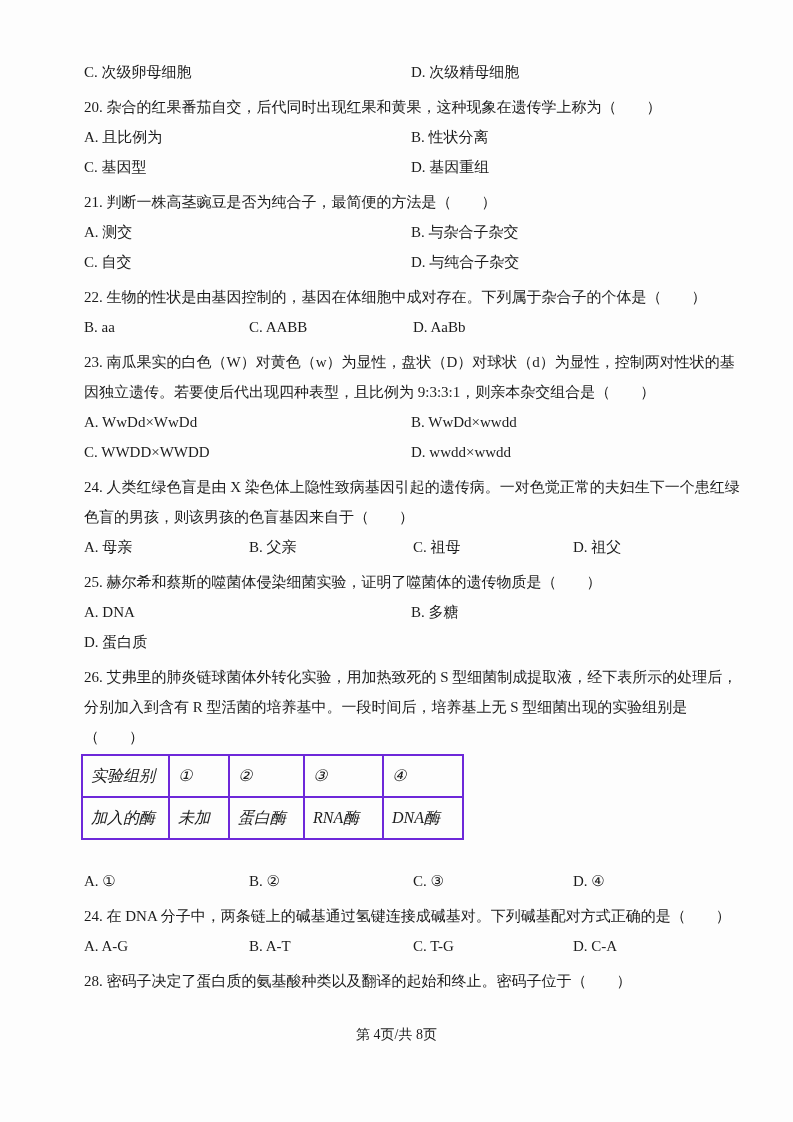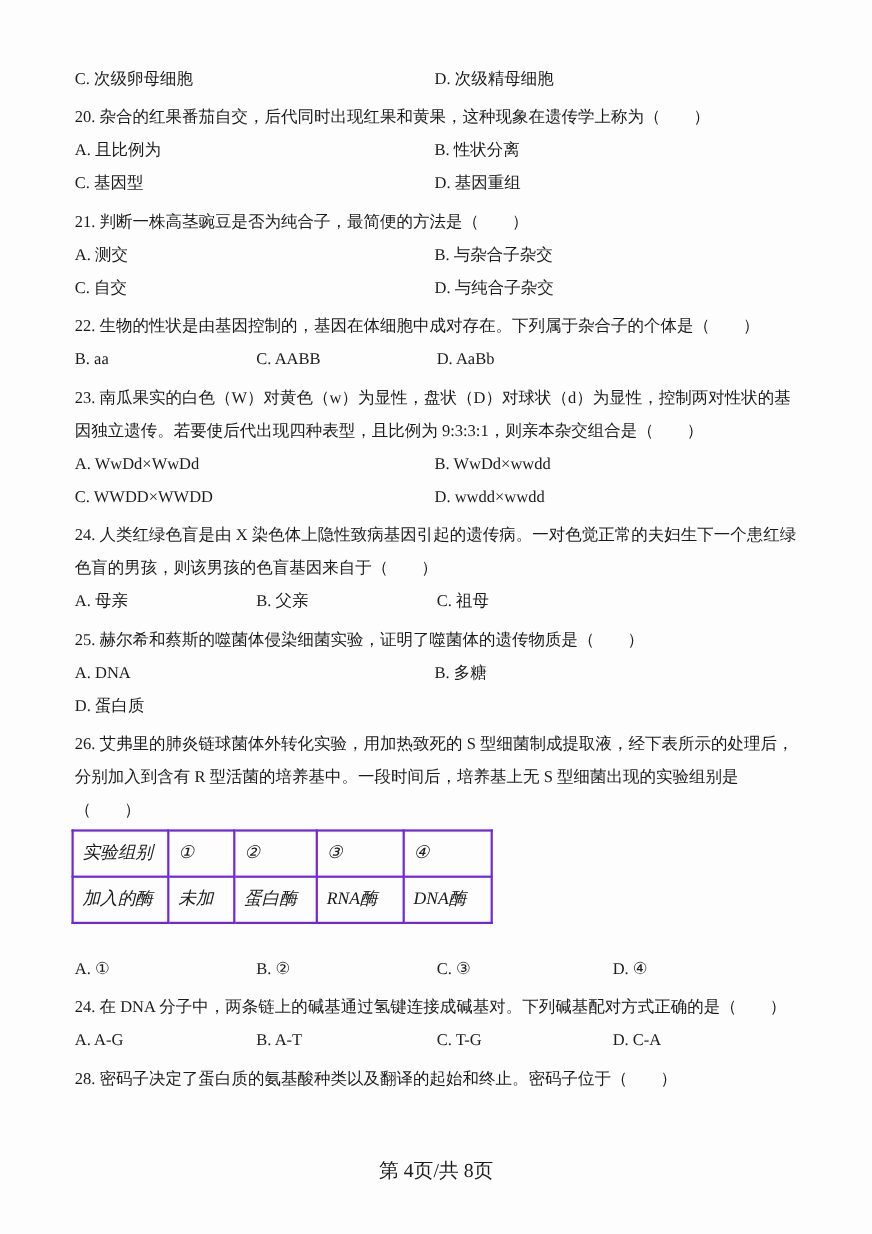--- a/index.html
+++ b/index.html
@@ -7,21 +7,21 @@
     position:relative;
     width:793px;height:1122px;
     margin:0 auto;
     background:#fdfdfd;
     font-family:"Liberation Serif","DejaVu Serif",serif;
     color:#1b1b1b;
     overflow:hidden;
   }
   .content{
     position:absolute;
-    left:68px;top:57px;
+    left:84px;top:57px;
     width:658px;
   }
   .stem,.row{
     margin:0;
     font-size:15px;
     line-height:30px;
   }
   .stem{margin-top:5px;}
   .row{display:grid;}
   .cols2{grid-template-columns:327px 1fr;}
@@ -43,23 +43,22 @@
     word-break:break-all;
     overflow-wrap:anywhere;
     font-style:italic;
   }
   .c0{width:69px;} .c1{width:42px;} .c2{width:57px;} .c3{width:61px;} .c4{width:62px;}
   .after-table{margin-top:26px;}
   .footer{
     position:absolute;
     left:0;right:0;top:1020px;
     text-align:center;
-    font-size:18px;
+    font-size:14px;
     line-height:30px;
-    margin-top:29px;
   }
 </style>
 </head>
 <body>
 
 <div class="page">
   <div class="content">
 
     <div class="row cols2">
       <span class="opt">C. 次级卵母细胞</span>
@@ -101,20 +100,21 @@
     <div class="row cols2">
       <span class="opt">C. WWDD×WWDD</span>
       <span class="opt">D. wwdd×wwdd</span>
     </div>
 
     <p class="stem">24. 人类红绿色盲是由 X 染色体上隐性致病基因引起的遗传病。一对色觉正常的夫妇生下一个患红绿色盲的男孩，则该男孩的色盲基因来自于（　　）</p>
     <div class="row cols4">
       <span class="opt">A. 母亲</span>
       <span class="opt">B. 父亲</span>
       <span class="opt">C. 祖母</span>
+      <span class="opt">D. 祖父</span>
     </div>
 
     <p class="stem">25. 赫尔希和蔡斯的噬菌体侵染细菌实验，证明了噬菌体的遗传物质是（　　）</p>
     <div class="row cols2">
       <span class="opt">A. DNA</span>
       <span class="opt">B. 多糖</span>
     </div>
     <div class="row cols2">
       <span class="opt">D. 蛋白质</span>
     </div>

